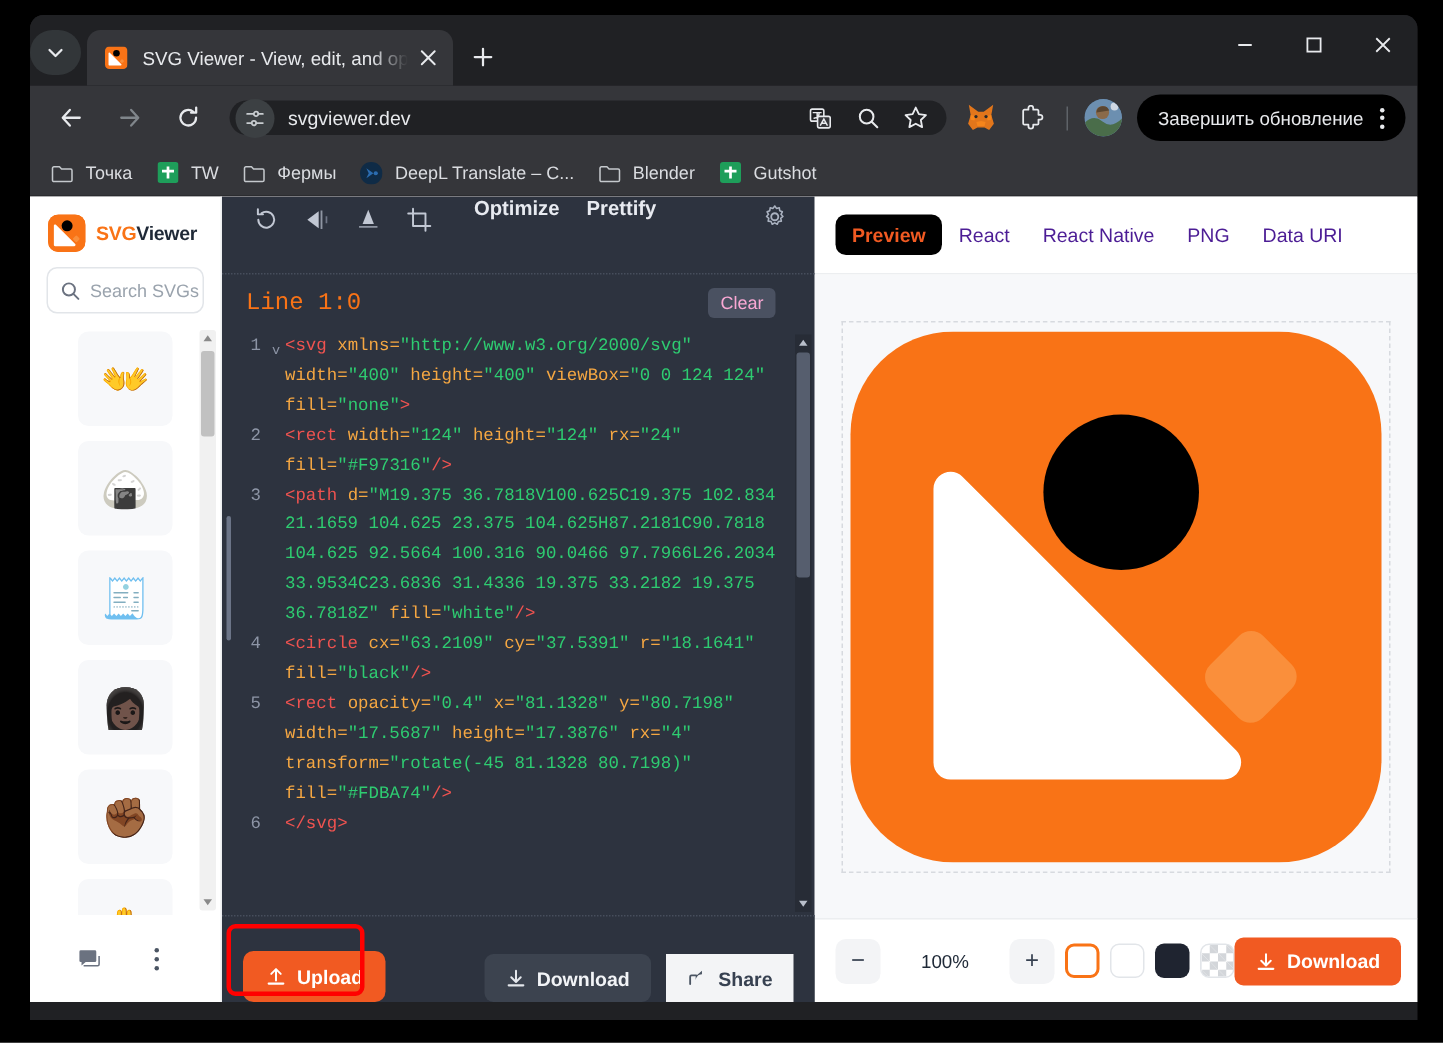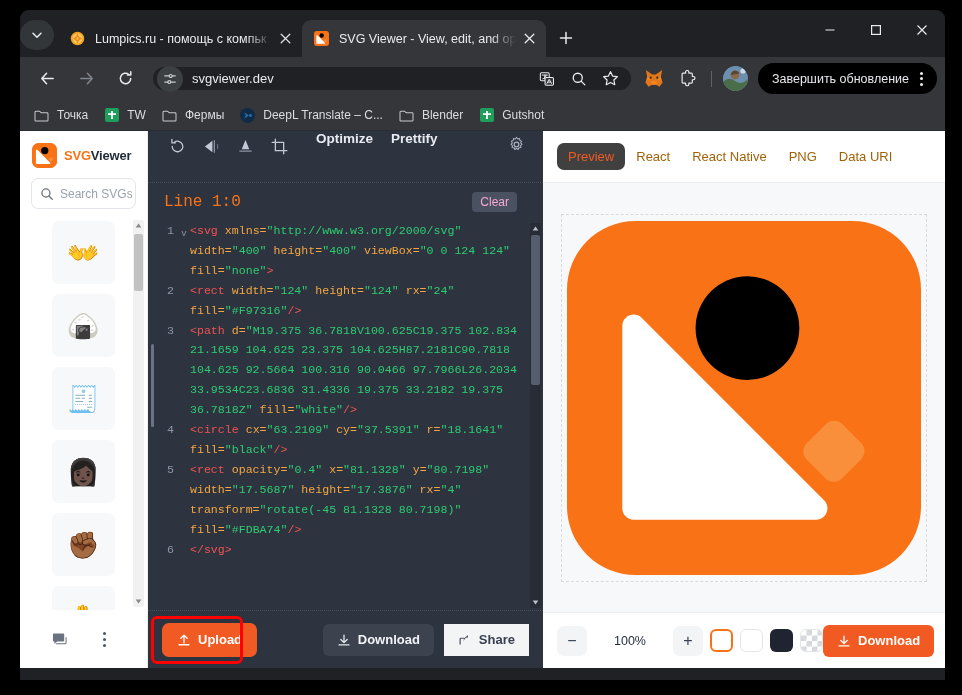--- a/index.html
+++ b/index.html
@@ -401,21 +401,21 @@
   #code-gutter-mark {
     position: absolute;
     left: 3px; top: 123px;
     width: 3px; height: 83px;
     background: #6b7487;
     border-radius: 2px;
   }
   #editor-foot {
     height: 58px;
     background: #2d333f;
-    display: flex; align-items: center;
+    display: flex; align-items: flex-end;
     padding: 0 14px;
     flex: none;
     border-top: 1px dotted #474e5c;
     position: relative;
   }
   #upload-btn {
     background: #F15A22;
     color: #fff;
     font-size: 13px; font-weight: bold;
     height: 34px;
@@ -461,26 +461,26 @@
   }
   #preview-tabs {
     height: 52px;
     display: flex; align-items: center;
     padding: 0 14px;
     flex: none;
     border-bottom: 1px solid #eceef0;
   }
   .ptab {
     font-size: 13px;
-    color: #a16207;
+    color: #4c1d95;
     padding: 6px 11px;
     border-radius: 7px;
     white-space: nowrap;
   }
-  .ptab.active { background: #404040; color: #F15A22; font-weight: normal; }
+  .ptab.active { background: #000000; color: #F15A22; font-weight: bold; }
   #preview-stage {
     flex: 1;
     background: #f7f8fa;
     padding: 16px 18px;
     display: flex; align-items: center; justify-content: center;
     min-height: 0;
   }
   #preview-box {
     width: 370px; height: 368px;
     border: 1px dashed #d7dadf;
@@ -543,35 +543,20 @@
 
 <div id="window">
 
   <div id="tabstrip">
     <div class="tabstrip-left-btn">
       <svg width="12" height="12" viewBox="0 0 12 12">
           <path d="M2 4.3 L6 8.3 L10 4.3" stroke="#e8eaed" stroke-width="1.5" fill="none" stroke-linecap="round" stroke-linejoin="round"></path>
         </svg>
     </div>
 
-    <div class="tab inactive">
-      <span class="tab-favicon">
-        <svg width="15" height="15" viewBox="0 0 16 16">
-          <circle cx="8" cy="8" r="7.2" fill="#f5a31b"></circle>
-          <circle cx="8" cy="8" r="5.2" fill="#fbcb6a"></circle>
-          <path d="M8 3 L10.5 7 L5.5 7 Z M8 13 L5.5 9 L10.5 9 Z M3 8 L7 5.5 L7 10.5 Z M13 8 L9 10.5 L9 5.5 Z" fill="#f08c18"></path>
-        </svg>
-      </span>
-      <span class="tab-title">Lumpics.ru - помощь с компьк</span>
-      <span class="tab-close">
-        <svg width="11" height="11" viewBox="0 0 11 11">
-            <path d="M1.2 1.2 L9.8 9.8 M9.8 1.2 L1.2 9.8" stroke="#dadce0" stroke-width="1.3" stroke-linecap="round"></path>
-          </svg>
-      </span>
-    </div>
 
     <div class="tab active">
       <span class="tab-favicon">
         <svg width="15" height="15" viewBox="0 0 124 124">
           <rect width="124" height="124" rx="24" fill="#F97316"></rect>
           <path d="M19.375 36.78V100.6C19.375 102.8 21.17 104.6 23.375 104.6H87.2C90.8 104.6 92.6 100.3 90.05 97.8L26.2 33.95C23.68 31.43 19.375 33.22 19.375 36.78Z" fill="white"></path>
           <circle cx="63.21" cy="37.54" r="18.16" fill="black"></circle>
           <rect opacity="0.4" x="81.13" y="80.72" width="17.57" height="17.39" rx="4" transform="rotate(-45 81.13 80.72)" fill="#FDBA74"></rect>
         </svg>
       </span>

